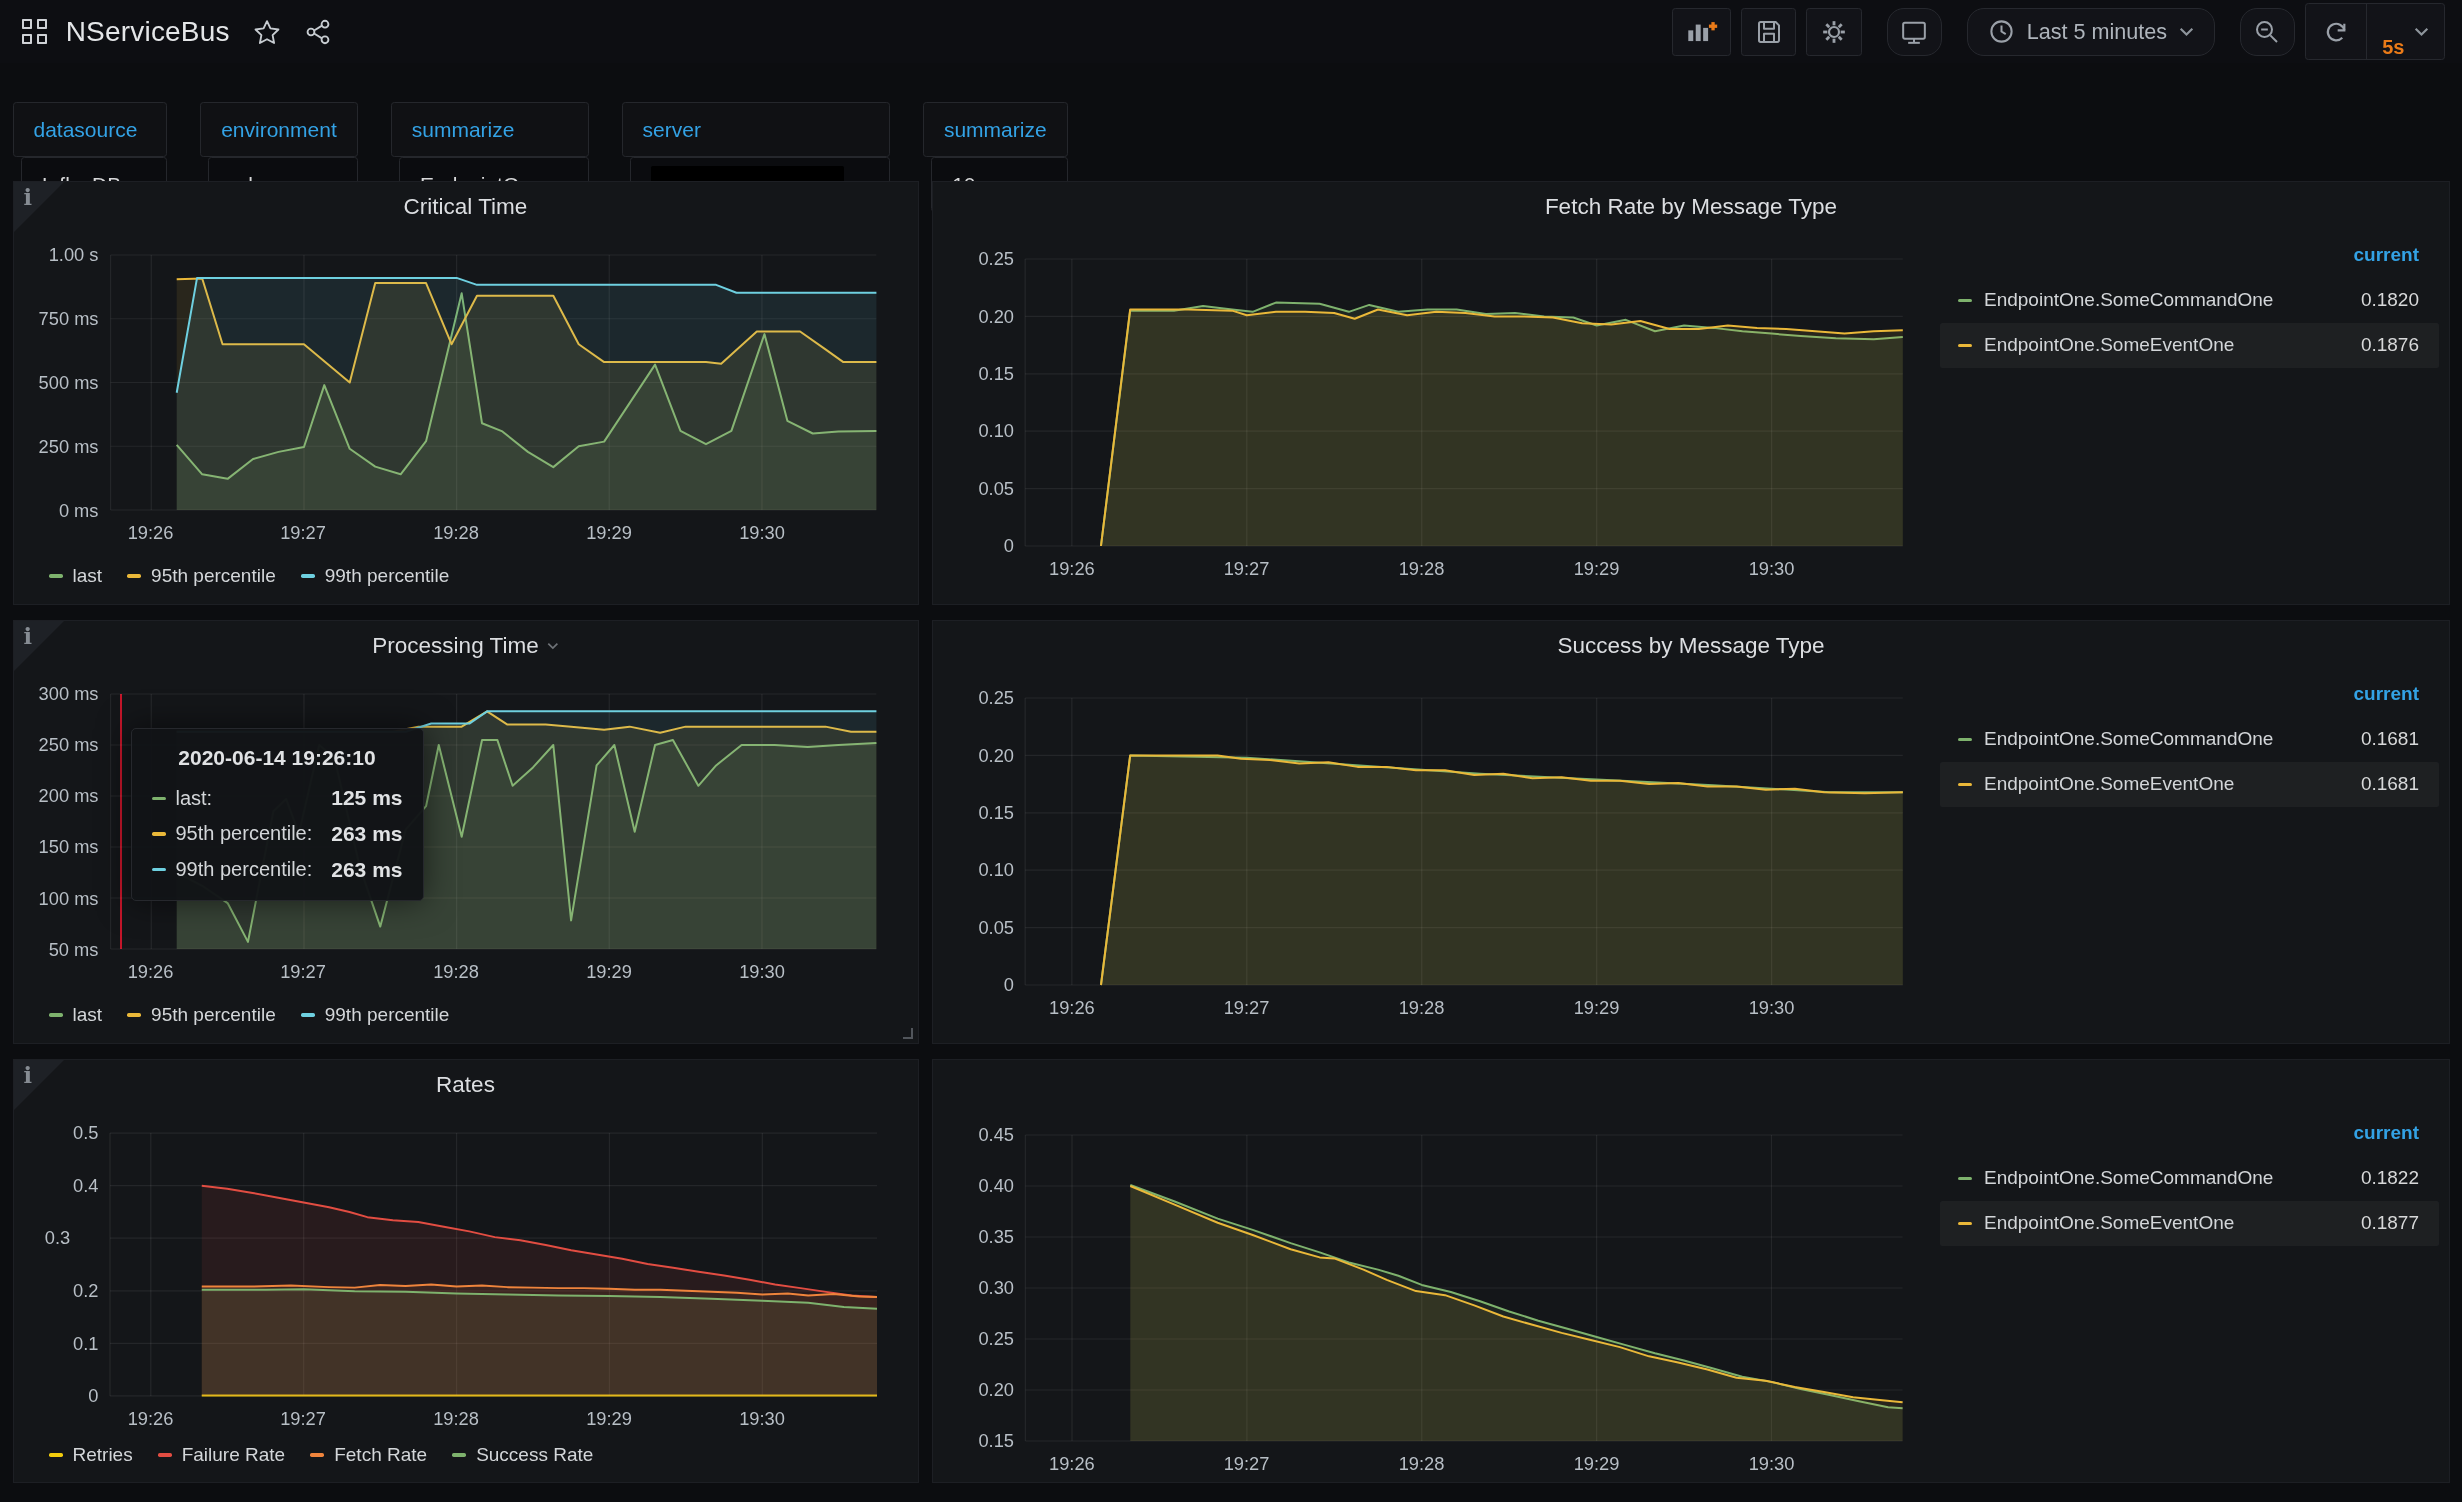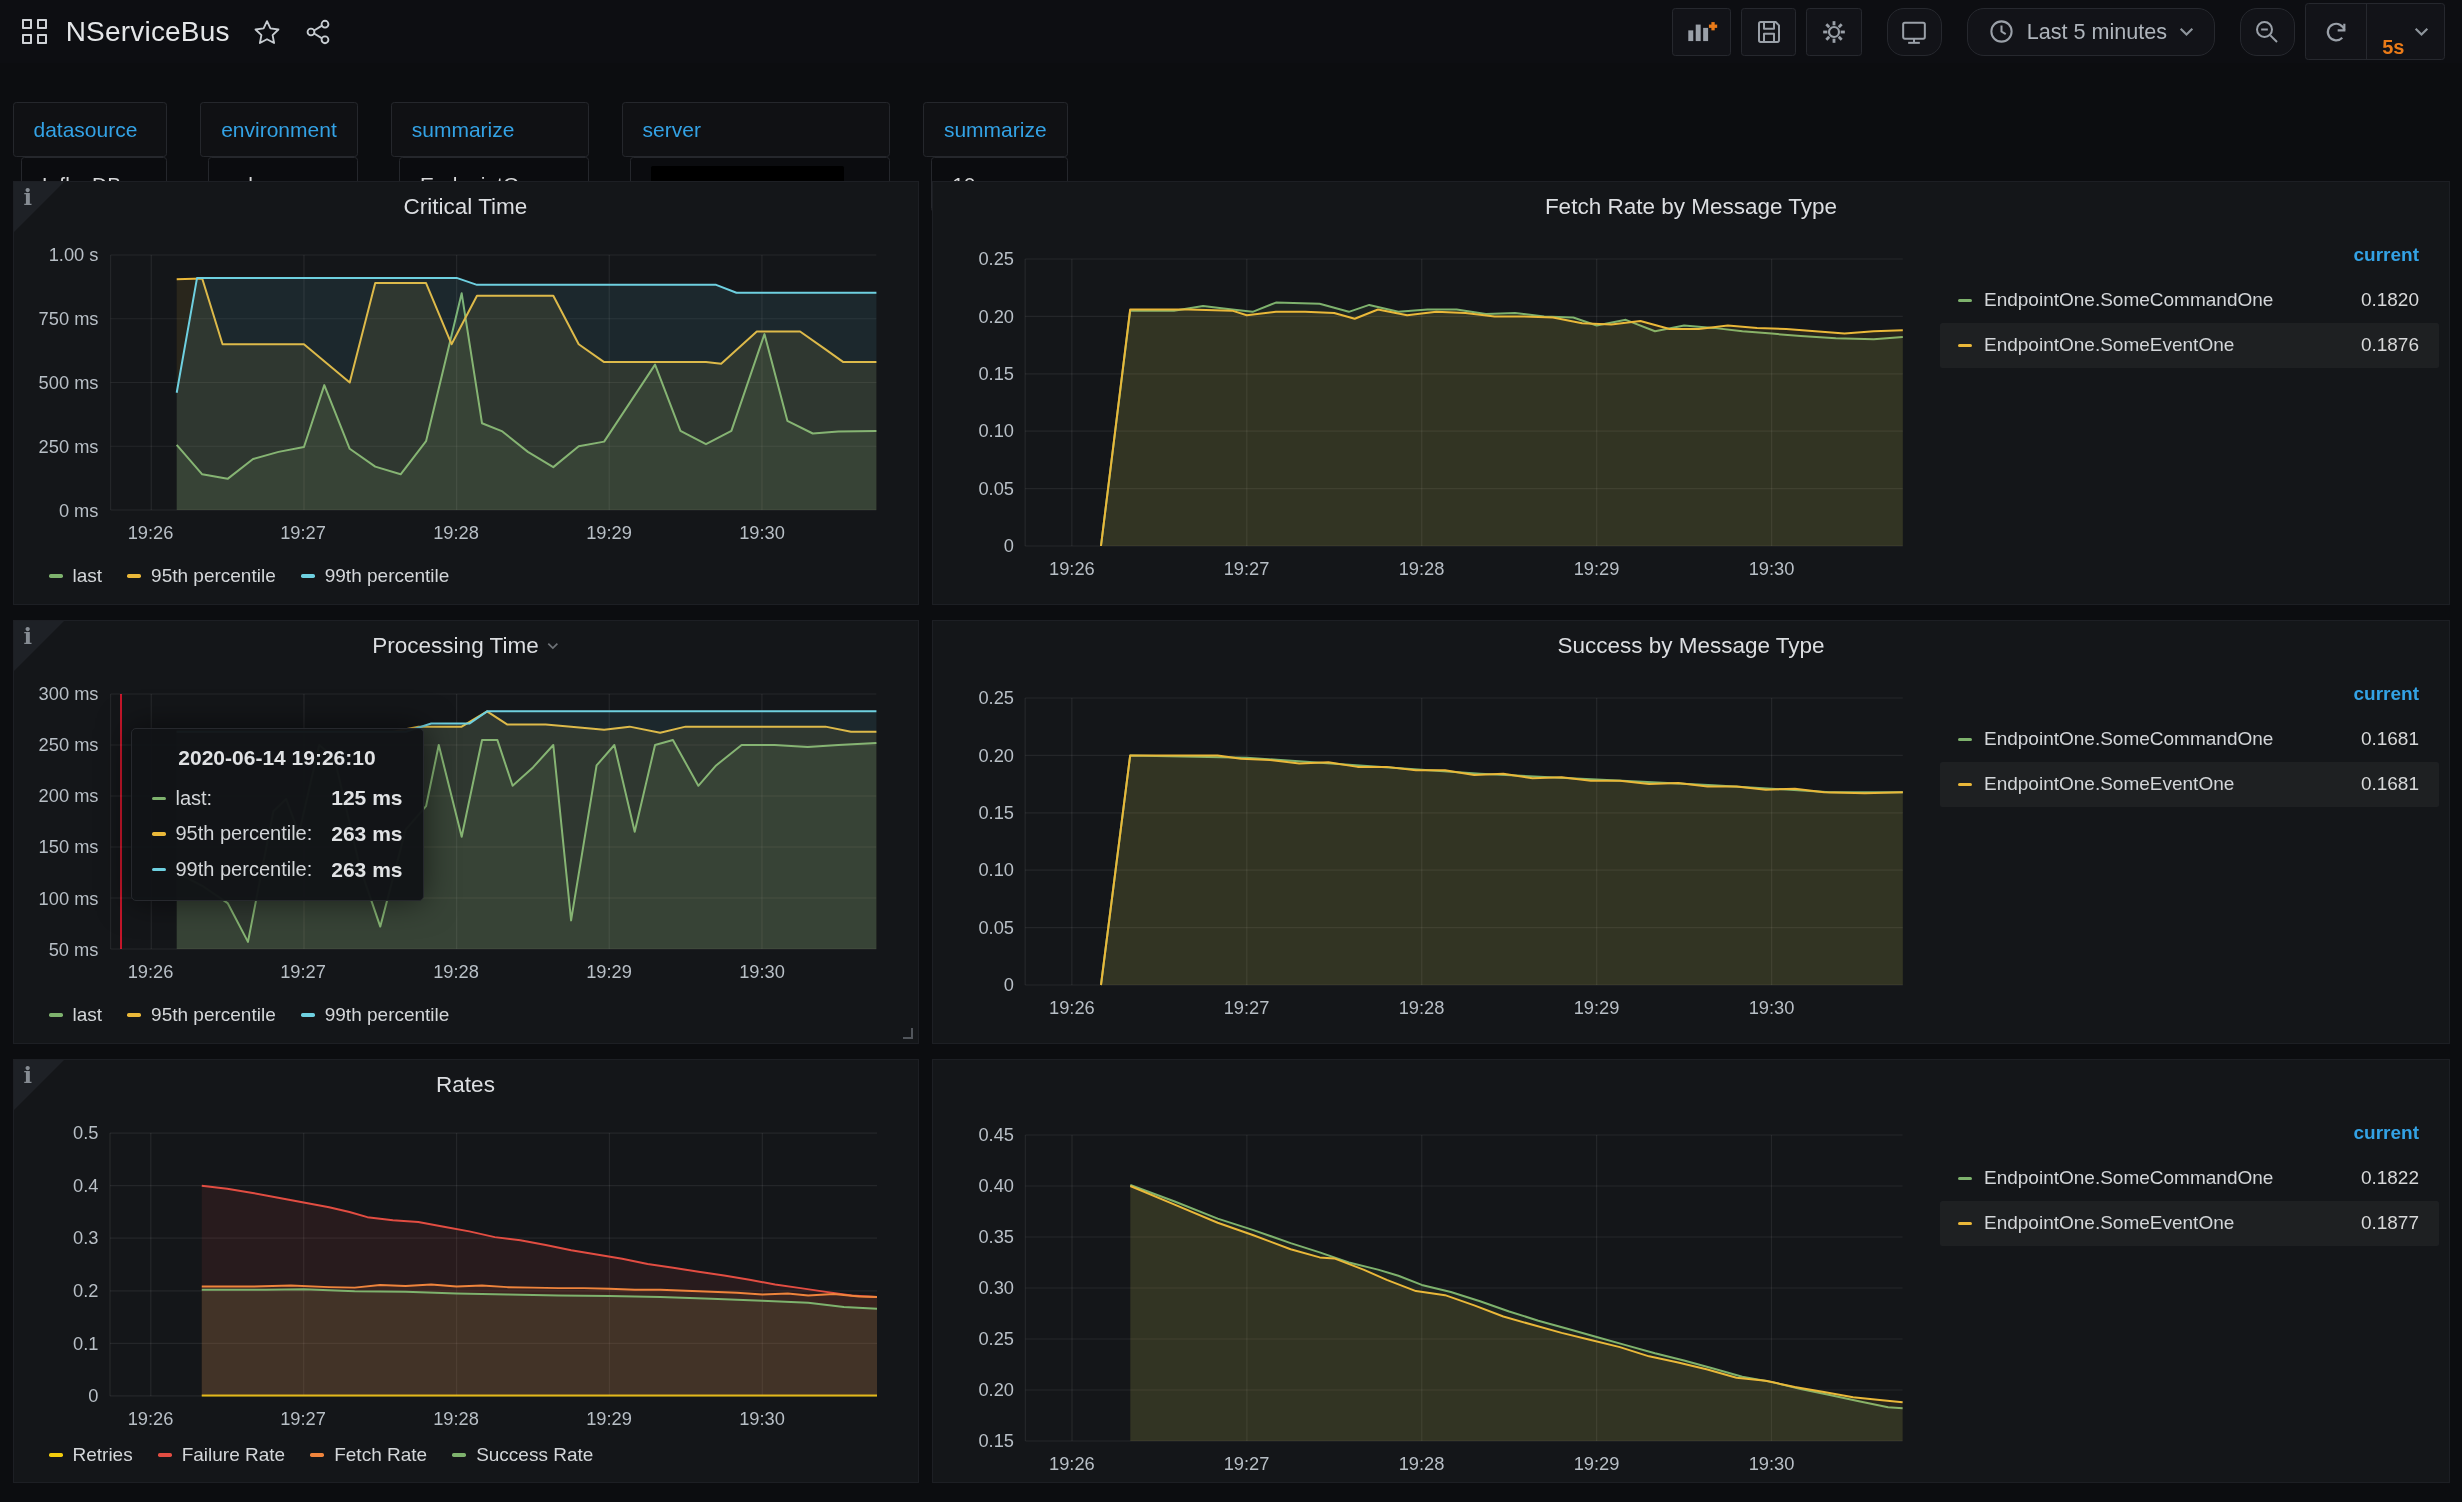--- a/index.html
+++ b/index.html
@@ -483,21 +483,21 @@
         <path d="M110.3 63.2 L 140.9 67.0 L 171.5 72.0 L 202.2 77.7 L 232.8 83.4 L 263.4 89.1 L 287.9 94.8 L 309.4 101.1 L 340.0 104.9 L 370.6 106.8 L 401.3 112.5 L 431.9 118.2 L 462.5 125.1 L 493.2 128.9 L 523.8 134.6 L 554.4 140.9 L 585.1 146.0 L 615.7 151.0 L 646.3 157.4 L 677.0 161.8 L 707.6 166.8 L 738.2 171.3 L 768.8 176.3 L 799.5 182.0 L 830.1 186.4 L 860.7 190.9 L 891.4 195.3 L 922.0 197.2 L 922.0 316 L 110.3 316 Z" fill="#e24d42" fill-opacity="0.1"></path>
         <path d="M110.3 63.2 L 140.9 67.0 L 171.5 72.0 L 202.2 77.7 L 232.8 83.4 L 263.4 89.1 L 287.9 94.8 L 309.4 101.1 L 340.0 104.9 L 370.6 106.8 L 401.3 112.5 L 431.9 118.2 L 462.5 125.1 L 493.2 128.9 L 523.8 134.6 L 554.4 140.9 L 585.1 146.0 L 615.7 151.0 L 646.3 157.4 L 677.0 161.8 L 707.6 166.8 L 738.2 171.3 L 768.8 176.3 L 799.5 182.0 L 830.1 186.4 L 860.7 190.9 L 891.4 195.3 L 922.0 197.2" fill="none" stroke="#e24d42" stroke-width="2.4" stroke-linejoin="round"></path>
         <path d="M110.3 184.5 L 171.5 184.5 L 217.5 183.3 L 263.4 185.2 L 294.1 185.8 L 324.7 182.6 L 355.3 183.9 L 386.0 182.0 L 416.6 184.5 L 447.2 183.3 L 477.8 185.2 L 508.5 185.8 L 539.1 186.4 L 569.7 186.4 L 600.4 187.1 L 631.0 188.3 L 661.6 188.3 L 692.3 189.6 L 722.9 190.9 L 753.5 192.1 L 784.2 194.0 L 814.8 192.8 L 839.3 195.3 L 869.9 193.4 L 900.6 196.6 L 922.0 197.2 L 922.0 316 L 110.3 316 Z" fill="#ef843c" fill-opacity="0.1"></path>
         <path d="M110.3 184.5 L 171.5 184.5 L 217.5 183.3 L 263.4 185.2 L 294.1 185.8 L 324.7 182.6 L 355.3 183.9 L 386.0 182.0 L 416.6 184.5 L 447.2 183.3 L 477.8 185.2 L 508.5 185.8 L 539.1 186.4 L 569.7 186.4 L 600.4 187.1 L 631.0 188.3 L 661.6 188.3 L 692.3 189.6 L 722.9 190.9 L 753.5 192.1 L 784.2 194.0 L 814.8 192.8 L 839.3 195.3 L 869.9 193.4 L 900.6 196.6 L 922.0 197.2" fill="none" stroke="#ef843c" stroke-width="2.4" stroke-linejoin="round"></path>
         <path d="M110.3 188.3 L 186.9 188.3 L 232.8 187.7 L 294.1 190.2 L 355.3 190.9 L 416.6 192.8 L 477.8 194.0 L 539.1 195.3 L 600.4 195.9 L 661.6 197.2 L 722.9 199.1 L 784.2 201.6 L 839.3 204.1 L 882.2 209.2 L 922.0 211.1 L 922.0 316 L 110.3 316 Z" fill="#7eb26d" fill-opacity="0.1"></path>
         <path d="M110.3 188.3 L 186.9 188.3 L 232.8 187.7 L 294.1 190.2 L 355.3 190.9 L 416.6 192.8 L 477.8 194.0 L 539.1 195.3 L 600.4 195.9 L 661.6 197.2 L 722.9 199.1 L 784.2 201.6 L 839.3 204.1 L 882.2 209.2 L 922.0 211.1" fill="none" stroke="#7eb26d" stroke-width="2.4" stroke-linejoin="round"></path>
       </svg>
       <div class="ytick" style="left: -93px; top: 252px;">0</div>
       <div class="ytick" style="left: -93px; top: 200px;">0.1</div>
       <div class="ytick" style="left: -93px; top: 147px;">0.2</div>
-      <div class="ytick" style="left: -93px; top: 94px;">0.3</div>
+      <div class="ytick" style="left: -93px; top: 94px; text-align: center;">0.3</div>
       <div class="ytick" style="left: -93px; top: 42px;">0.4</div>
       <div class="ytick" style="left: -93px; top: -10.8px;">0.5</div>
       <div class="xtick" style="left: -17.5px; top: 275px;">19:26</div>
       <div class="xtick" style="left: 135px; top: 275px;">19:27</div>
       <div class="xtick" style="left: 288px; top: 275px;">19:28</div>
       <div class="xtick" style="left: 441px; top: 275px;">19:29</div>
       <div class="xtick" style="left: 594px; top: 275px;">19:30</div>
     </div>
   <div class="legend-bottom" style="left:35px;top:384px">
       <span class="lg-item">

